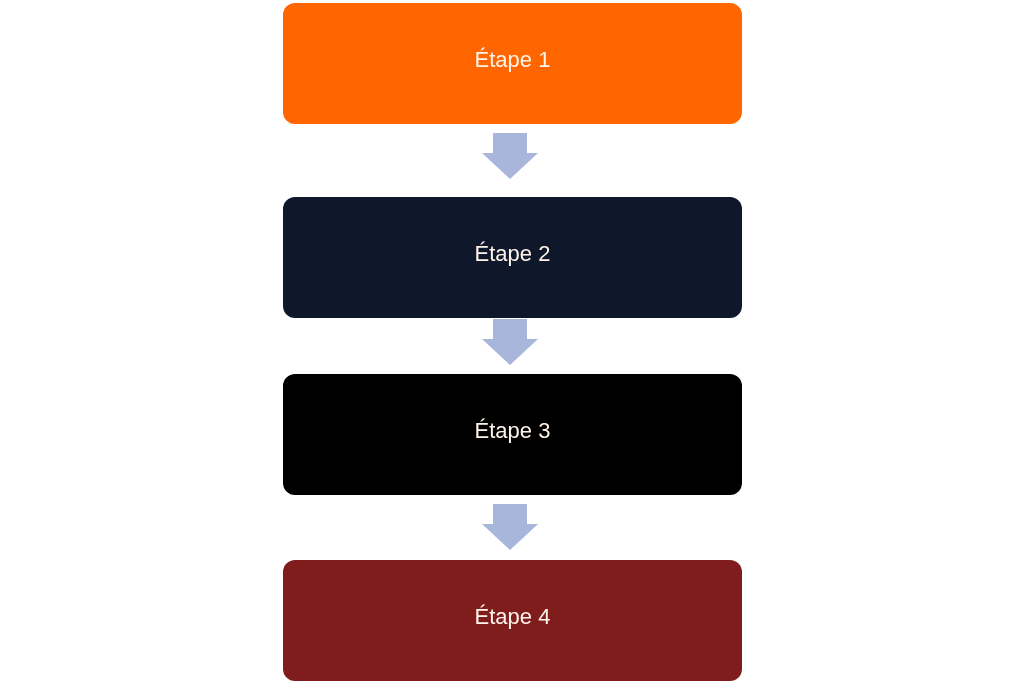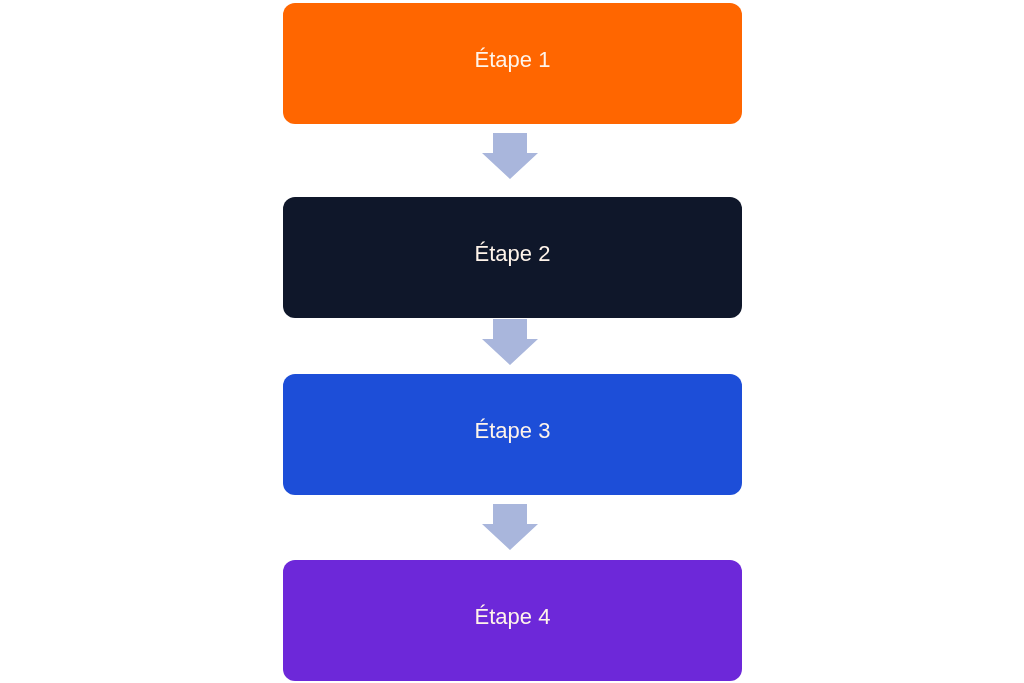--- a/index.html
+++ b/index.html
@@ -28,25 +28,25 @@
 
   <div class="step" style="top:197px;background:#0f172a;">
     <div class="t1">Étape 2</div>
   </div>
   <div class="arrow" style="top:319px;">
     <svg width="56" height="46" viewBox="0 0 56 46">
         <polygon points="11,0 45,0 45,20 56,20 28,46 0,20 11,20" fill="#A9B6DC"></polygon>
       </svg>
   </div>
 
-  <div class="step" style="top:374px;background:#1d4ed8;">
+  <div class="step" style="top:374px;background:#000000;">
     <div class="t1">Étape 3</div>
   </div>
   <div class="arrow" style="top:504px;">
     <svg width="56" height="46" viewBox="0 0 56 46">
         <polygon points="11,0 45,0 45,20 56,20 28,46 0,20 11,20" fill="#A9B6DC"></polygon>
       </svg>
   </div>
 
-  <div class="step" style="top:560px;background:#6d28d9;">
+  <div class="step" style="top:560px;background:#7f1d1d;">
     <div class="t1">Étape 4</div>
   </div>
 </div>
 
 </body></html>

